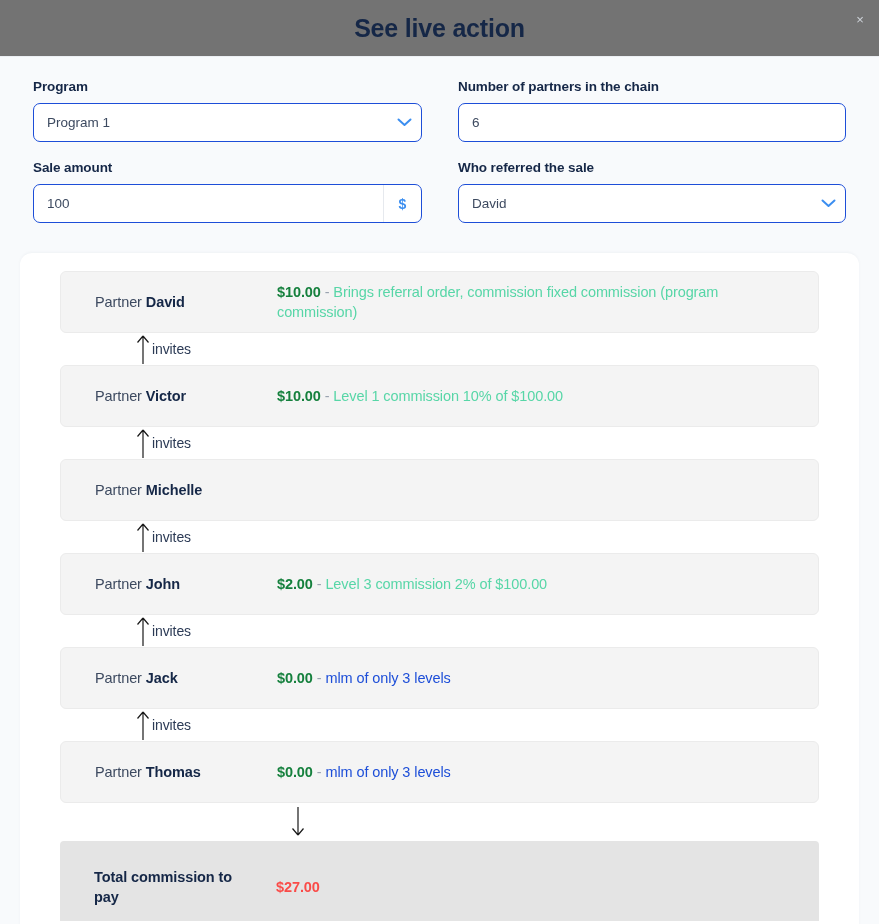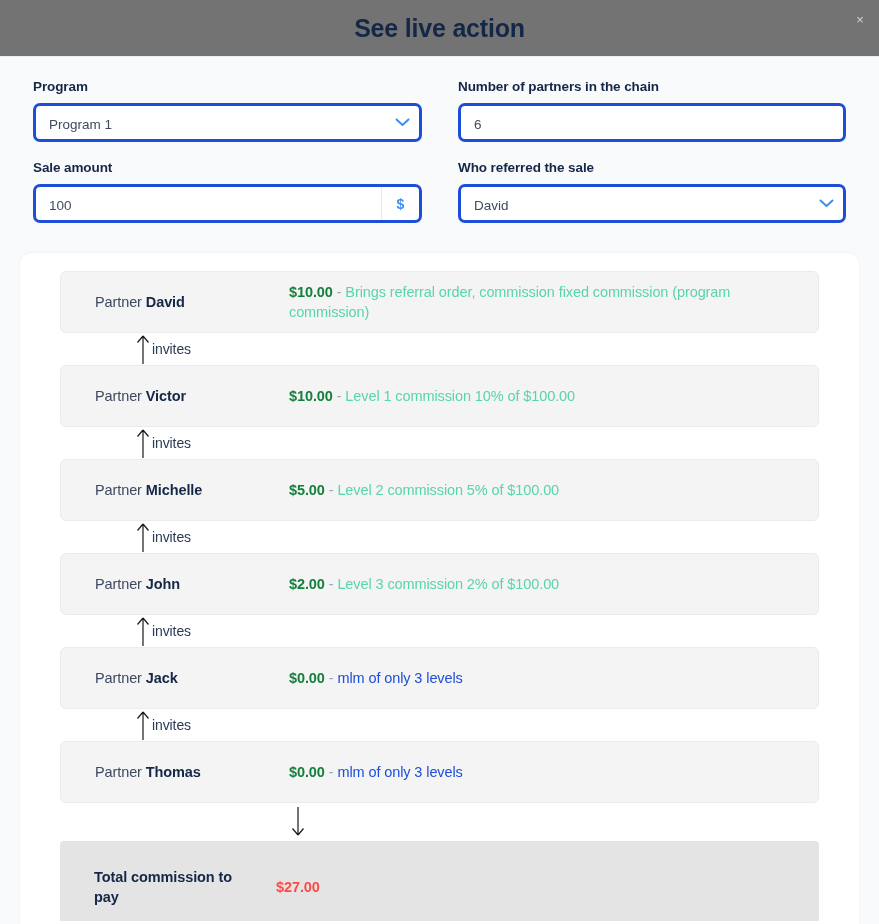--- a/index.html
+++ b/index.html
@@ -61,21 +61,21 @@
     font-weight: bold;
     color: #152747;
     margin-bottom: 9px;
     display: block;
     letter-spacing: -0.1px;
   }
   .control {
     position: relative;
     height: 39px;
     background: #ffffff;
-    border: 3px solid #1d4ed8;
+    border: 1px solid #1d4ed8;
     border-radius: 7px;
     display: flex;
     align-items: center;
   }
   .control-value {
     flex: 1;
     padding: 0 13px;
     font-size: 13.5px;
     color: #3d4a60;
     background: none;
@@ -117,21 +117,20 @@
     overflow: hidden;
   }
   .chain-row {
     background: #f4f4f4;
     border: 1px solid #ebebeb;
     border-radius: 6px;
     min-height: 62px;
     display: flex;
     align-items: center;
     padding: 10px 16px 10px 34px;
-    gap: 12px;
   }
   .partner-cell {
     width: 182px;
     flex-shrink: 0;
     font-size: 14.5px;
     color: #3d4a60;
     letter-spacing: -0.1px;
   }
   .partner-cell b { color: #152747; font-weight: bold; }
   .amount-cell {
@@ -265,21 +264,20 @@
         <div class="amount-cell"><span class="amt">$10.00</span> <span class="dash">-</span> <span class="desc-green">Level 1 commission 10% of $100.00</span></div>
       </div>
       <div class="invites-row">
         <span class="arrow-up"><svg width="14" height="30" viewBox="0 0 14 30" fill="none" xmlns="http://www.w3.org/2000/svg">
             <path d="M7 30V2M7 2L1.5 8.5M7 2L12.5 8.5" stroke="#1a1a1a" stroke-width="1.2"></path>
           </svg></span>
         <span class="invites-label">invites</span>
       </div>
       <div class="chain-row">
         <div class="partner-cell"><span>Partner</span> <b>Michelle</b></div>
-        <div class="amount-cell"><span class="amt">$5.00</span> <span class="dash">-</span> <span class="desc-green">Level 2 commission 5% of $100.00</span></div>
       </div>
       <div class="invites-row">
         <span class="arrow-up"><svg width="14" height="30" viewBox="0 0 14 30" fill="none" xmlns="http://www.w3.org/2000/svg">
             <path d="M7 30V2M7 2L1.5 8.5M7 2L12.5 8.5" stroke="#1a1a1a" stroke-width="1.2"></path>
           </svg></span>
         <span class="invites-label">invites</span>
       </div>
       <div class="chain-row">
         <div class="partner-cell"><span>Partner</span> <b>John</b></div>
         <div class="amount-cell"><span class="amt">$2.00</span> <span class="dash">-</span> <span class="desc-green">Level 3 commission 2% of $100.00</span></div>

